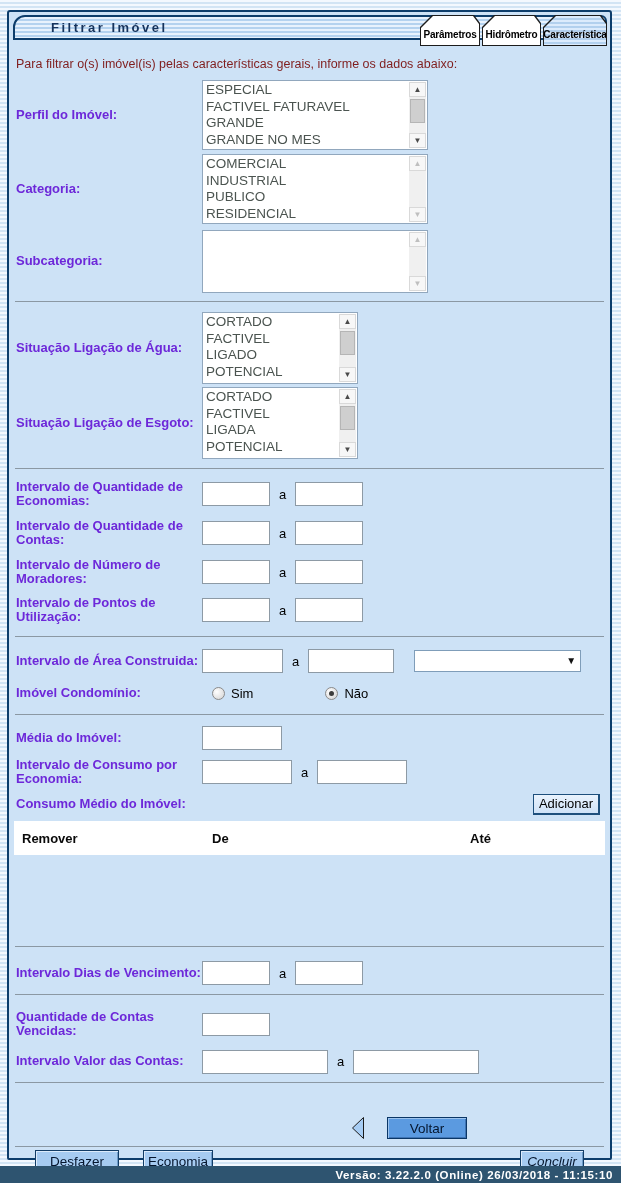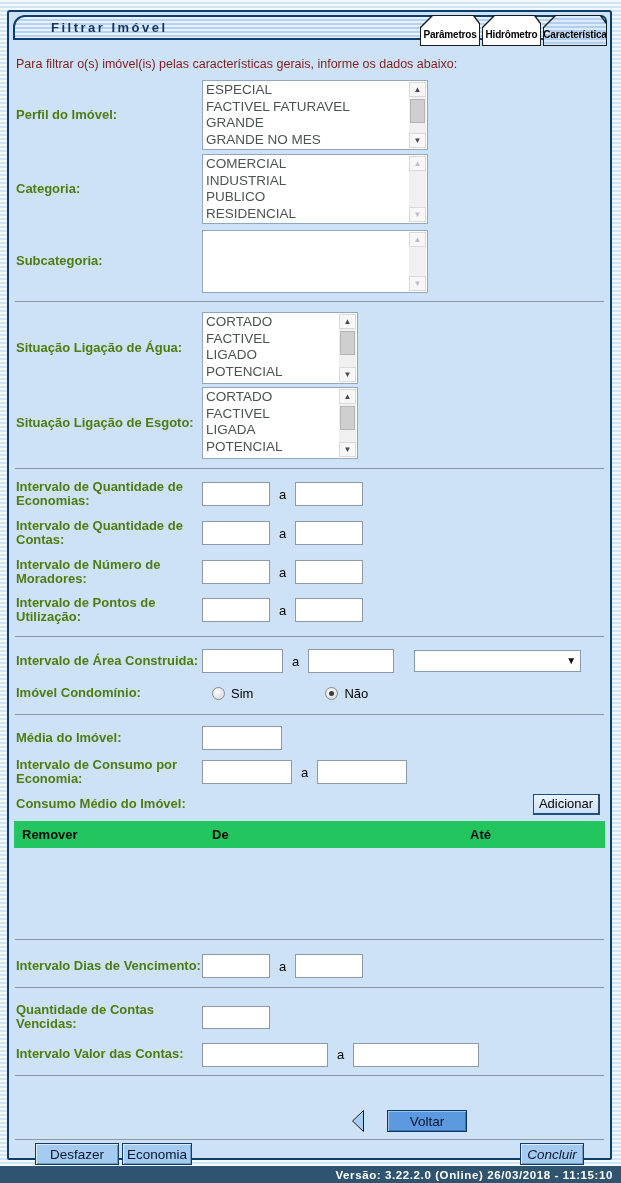--- a/index.html
+++ b/index.html
@@ -32,21 +32,21 @@
     position:absolute; inset:1px; background:#ffffff;
     display:flex; align-items:flex-end; justify-content:center;
     padding-bottom:5px; font-weight:bold; font-size:10px; letter-spacing:-0.2px; color:#000;
   }
   .tab.active .tab-fill { background:repeating-linear-gradient(180deg,#dcebfc 0 2px,#b2d0ee 2px 4px); }
   .tab.w1{width:60px} .tab.w2{width:59px} .tab.w3{width:64px}
   
   .intro { margin:17px 6px 0 7px; font-size:12.5px; color:#7f1d1d; height:15px; }
   
   .row { display:flex; align-items:center; margin-left:7px; margin-right:6px; }
-  .lbl { width:186px; flex:none; font-weight:bold; font-size:13px; color:#4d7c0f; line-height:14.5px; }
+  .lbl { width:186px; flex:none; font-weight:bold; font-size:13px; color:#6d28d9; line-height:14.5px; }
   
   .listbox { position:relative; background:#fff; border:1px solid #91a7bd; font-size:13.5px; color:#4b5450; }
   .lb-options { padding:1px 22px 0 3px; line-height:16.5px; overflow:hidden; height:100%; white-space:nowrap; }
   .lb-options span { display:block; }
   .scroll { position:absolute; top:1px; right:1px; bottom:1px; width:17px; background:#f0f0f0; }
   .arr { position:absolute; left:0; width:17px; height:15px; background:#f7f7f7; border:1px solid #d9d9d9;
          display:flex; align-items:center; justify-content:center; font-size:8px; color:#4a4a4a; }
   .arr.up{top:0} .arr.dn{bottom:0}
   .scroll.disabled .arr { color:#bfbfbf; }
   .thumb { position:absolute; left:1px; top:17px; width:15px; height:24px; background:#cfcfcf; border:1px solid #b5b5b5; }
@@ -66,32 +66,32 @@
   .radio-lab { margin-left:6px; }
   .gap72 { width:72px; }
   
   .hr { height:1px; background:#8b98a3; margin-left:6px; margin-right:6px; }
   
   .btn-add { margin-left:auto; margin-right:4px; width:67px; height:21px;
              background:linear-gradient(180deg,#eaf3fd,#cfe2f7); border:1px solid #1d4f7c;
              border-right-width:2px; border-bottom-width:2px;
              font-size:13px; font-family:inherit; color:#000; }
   
-  .thead { height:27px; background:#22c55e; display:flex; align-items:center;
+  .thead { height:34px; background:#ffffff; display:flex; align-items:center;
            margin:6px 5px 0 5px; font-weight:bold; font-size:13px; color:#0a0a0a; }
   .thead .c1 { width:198px; padding-left:8px; }
   .thead .c2 { width:258px; }
   .tbody-empty { height:91px; }
   
   .voltar-row { display:flex; align-items:center; margin-top:33px; padding-left:341px; height:24px;gap:17px; }
   .btn-voltar { width:80px; height:22px; margin-left:5px; background:#5b9ae0; border:1px solid #0a3666;
                 box-shadow:inset 1px 1px 0 #9cc3ee, inset -1px -1px 0 #3f74b4;
                 font-size:13.5px; font-family:inherit; color:#05162e; }
   
-  .btn-row { display:flex; align-items:center; margin-top:3px; padding:0 26px; gap:3px; height:22px; }
+  .btn-row { display:flex; align-items:center; margin-top:3px; padding:0 26px; gap:24px; height:22px; }
   .btn { height:22px; background:#a6cbf1; border:1px solid #123c66;
          box-shadow:inset 1px 1px 0 #dcebfb, inset -1px -1px 0 #6d9cc9;
          font-size:13.5px; font-family:inherit; color:#05162e; }
   .btn.w84{width:84px} .btn.w70{width:70px} .btn.w64{width:64px; margin-left:auto;font-style:italic;}
   
   .footer { position:absolute; left:0; right:0; bottom:0; height:17px; background:#2e5470;
             color:#ffffff; font-weight:bold; font-size:11.5px; letter-spacing:0.6px;
             display:flex; align-items:center; justify-content:flex-end; padding-right:8px; }
   .mt4{margin-top:4px} .mt3{margin-top:3px} .mt6{margin-top:6px} .mt7{margin-top:7px} .mt8{margin-top:8px}
   .mt9{margin-top:9px} .mt10{margin-top:10px} .mt11{margin-top:11px} .mt12{margin-top:12px}

